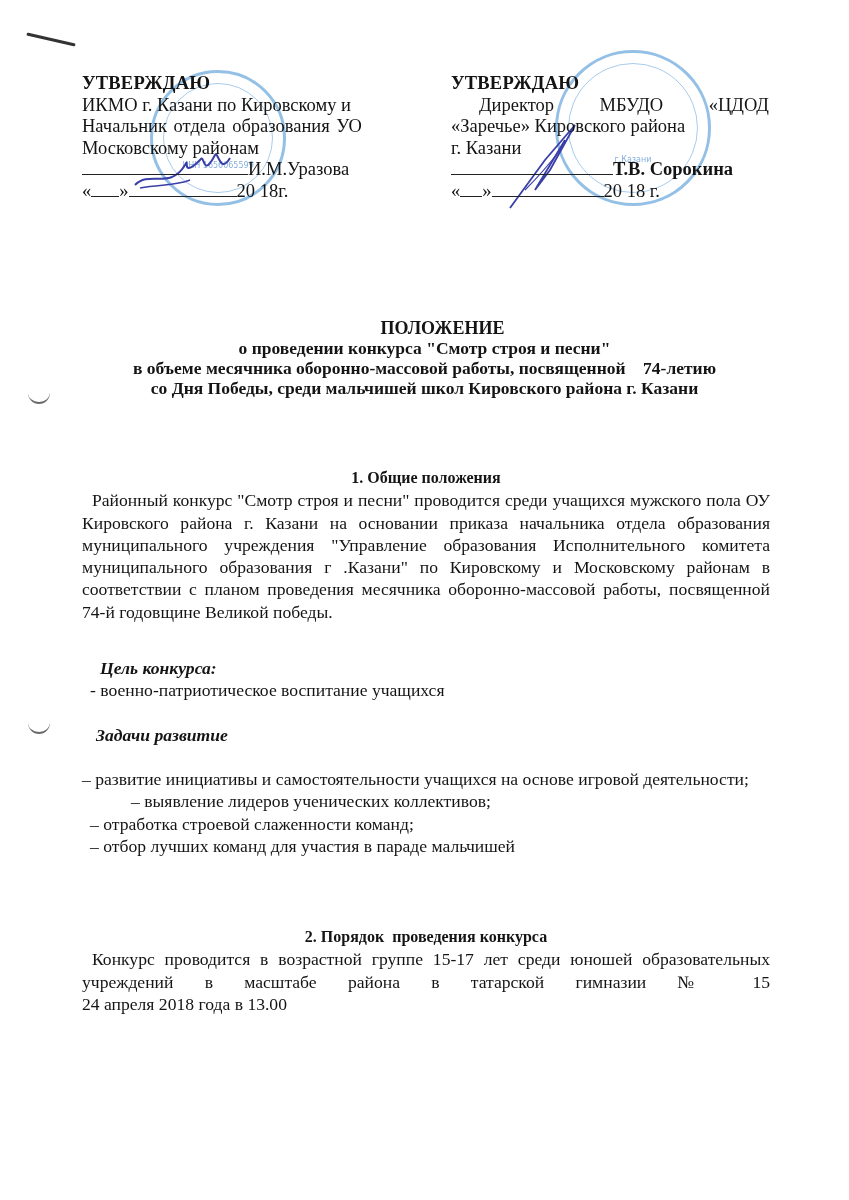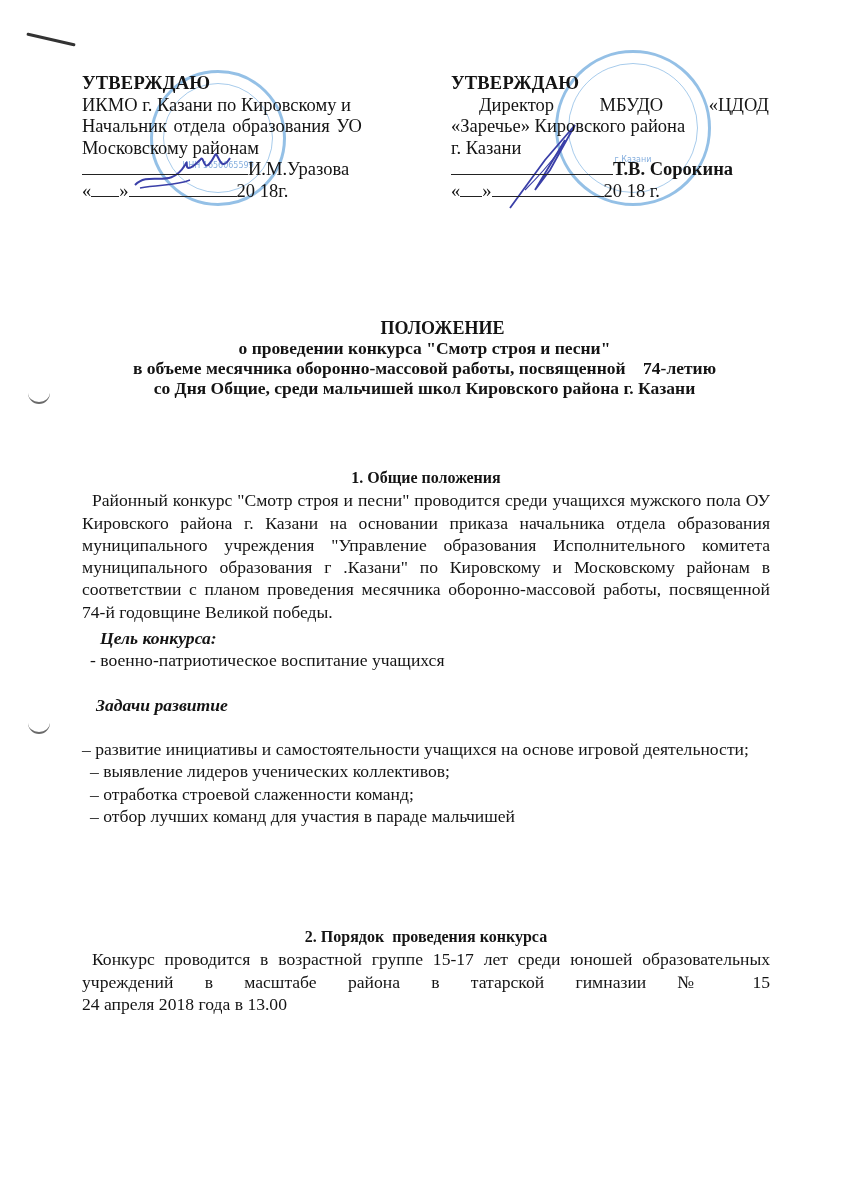--- a/index.html
+++ b/index.html
@@ -82,34 +82,34 @@
     </div>
     <div class="row">
       <span>«</span><span class="line" style="width:22px;"></span><span>»</span><span class="line" style="width:112px;"></span><span>20 18 г.</span>
     </div>
   </div>
 
   <div class="abs title-block">
     <div class="big">ПОЛОЖЕНИЕ</div>
     <div>о проведении конкурса "Смотр строя и песни"</div>
     <div style="white-space:pre;">в объеме месячника оборонно-массовой работы, посвященной    74-летию</div>
-    <div>со Дня Общие, среди мальчишей школ Кировского района г. Казани</div>
+    <div>со Дня Победы, среди мальчишей школ Кировского района г. Казани</div>
   </div>
 
   <div class="abs body-text" style="left:82px;top:467px;width:688px;">
     <div class="h-sec">1. Общие положения</div>
     <div class="para" style="text-indent:10px;">Районный конкурс "Смотр строя и песни"  проводится среди учащихся мужского пола ОУ Кировского района г. Казани на основании приказа начальника отдела образования муниципального учреждения "Управление образования Исполнительного комитета муниципального образования г .Казани"  по Кировскому и Московскому районам   в соответствии с планом проведения месячника оборонно-массовой работы, посвященной 74-й годовщине Великой победы.</div>
 
-    <div class="it" style="margin-top:4px;padding-left:18px;">Цель конкурса:</div>
+    <div class="it" style="margin-top:34px;padding-left:18px;">Цель конкурса:</div>
     <div class="li" style="padding-left:8px;">-   военно-патриотическое воспитание учащихся</div>
 
     <div class="it" style="margin-top:22px;padding-left:14px;">Задачи развитие</div>
 
     <div class="para" style="margin-top:22px;">–  развитие инициативы и самостоятельности учащихся на основе игровой деятельности;</div>
-    <div class="li" style="padding-left:8px;">–  выявление лидеров ученических коллективов;</div>
+    <div class="li" style="padding-left:8px;margin-left:41px;">–  выявление лидеров ученических коллективов;</div>
     <div class="li" style="padding-left:8px;">–  отработка строевой слаженности команд;</div>
     <div class="li" style="padding-left:8px;">–  отбор лучших команд для участия в параде мальчишей</div>
   </div>
 
   <div class="abs body-text" style="left:82px;top:926px;width:688px;">
     <div class="h-sec" style="white-space:pre;">2. Порядок  проведения конкурса</div>
     <div class="para" style="text-indent:10px;text-align-last:justify;">Конкурс  проводится  в  возрастной группе  15-17 лет среди юношей образовательных учреждений в масштабе района  в татарской гимназии № 15</div>
     <div>24 апреля 2018 года в 13.00</div>
   </div>
 

